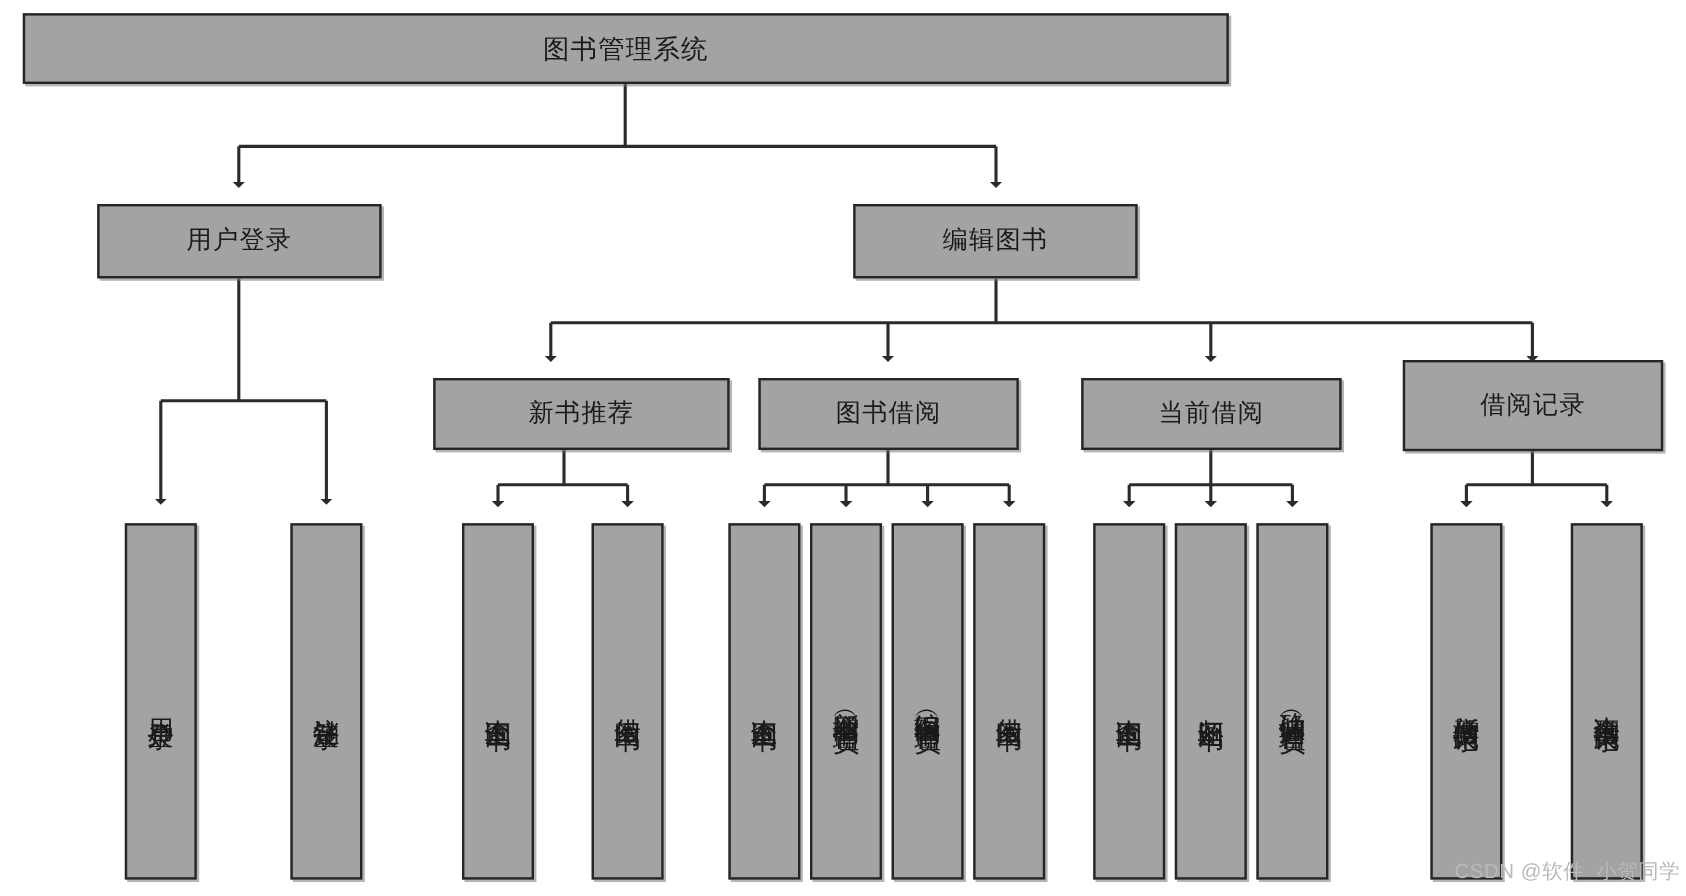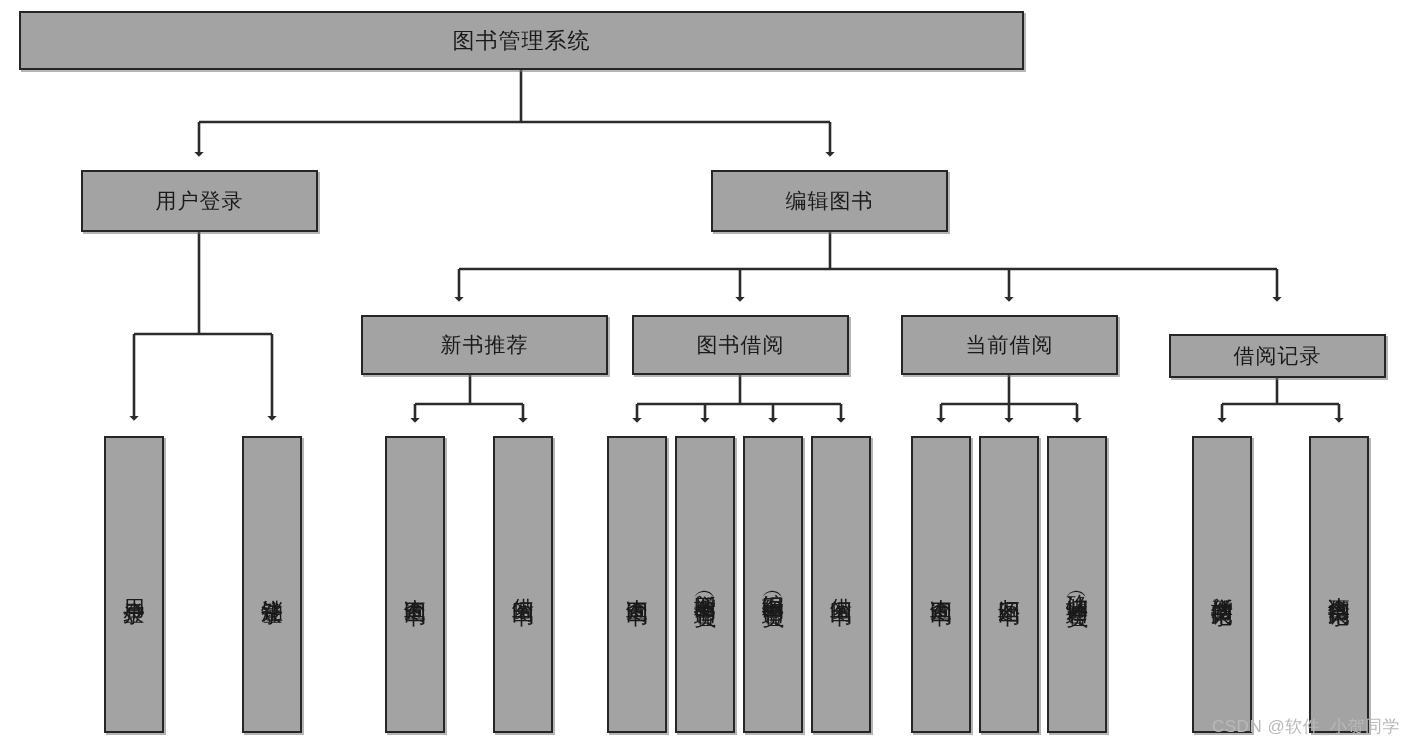--- a/index.html
+++ b/index.html
@@ -133,21 +133,21 @@
 
   <div class="node" style="left:361px; top:315px; width:247px; height:60px;">
     <span class="label">新书推荐</span>
   </div>
   <div class="node" style="left:901px; top:315px; width:217px; height:60px;">
     <span class="label">当前借阅</span>
   </div>
   <div class="node" style="left:632px; top:315px; width:217px; height:60px;">
     <span class="label">图书借阅</span>
   </div>
-  <div class="node" style="left:1169px; top:334px; width:217px; height:44px;">
+  <div class="node" style="left:1169px; top:300px; width:217px; height:76px;">
     <span class="label">借阅记录</span>
   </div>
 
   <div class="node vertical" style="left:104px; top:436px; width:60px; height:297px;">
     <span class="label">用户登录</span>
   </div>
   <div class="node vertical" style="left:242px; top:436px; width:60px; height:297px;">
     <span class="label">注销登录</span>
   </div>
 

